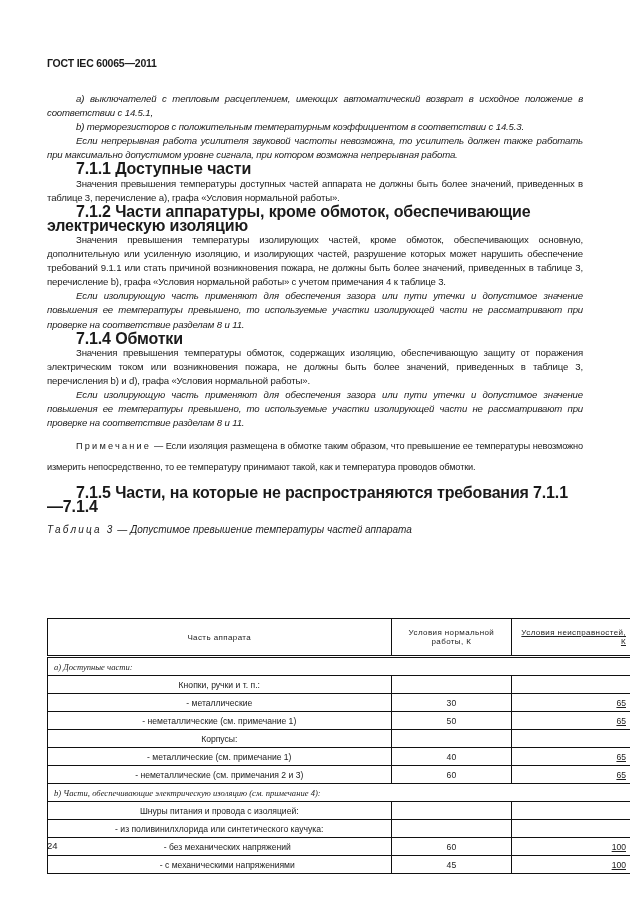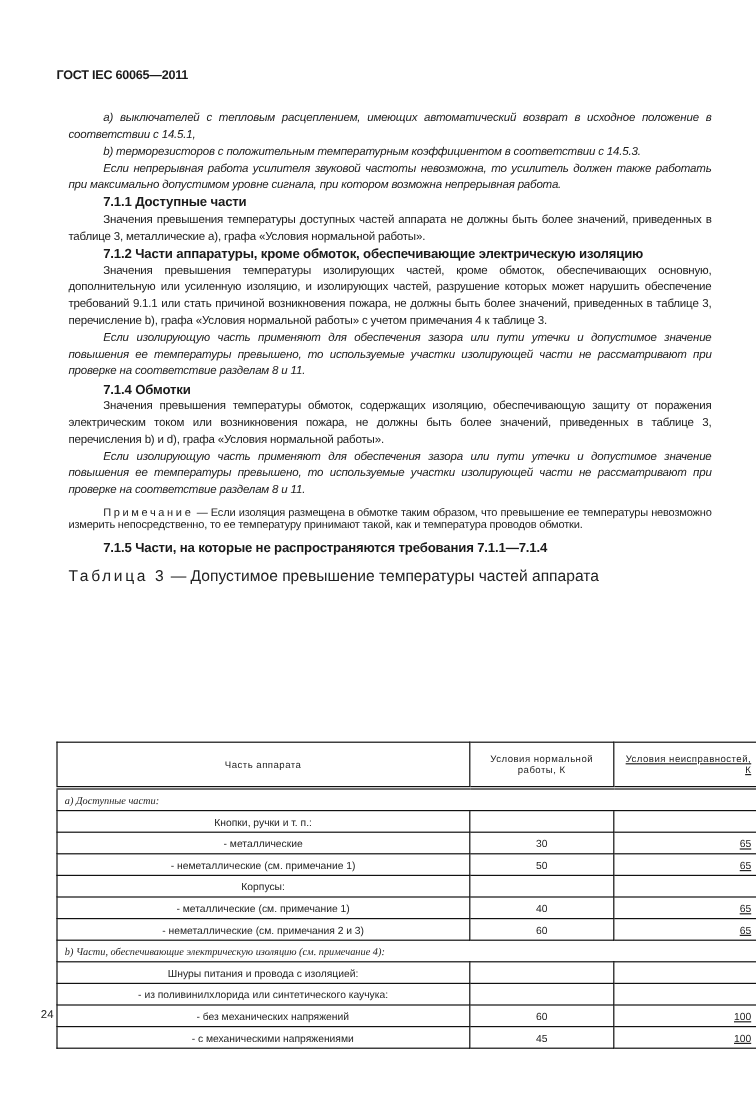--- a/index.html
+++ b/index.html
@@ -5,60 +5,60 @@
   html, body { margin: 0; padding: 0; background: #ffffff; }
   body {
     width: 630px; height: 913px; position: relative; overflow: hidden;
     font-family: "Liberation Sans", sans-serif; color: #1a1a1a;
   }
   .page-header {
     position: absolute; left: 47px; top: 57px;
     font-size: 10.5px; font-weight: bold; letter-spacing: -0.2px;
   }
   .content {
-    position: absolute; left: 57px; top: 92px; width: 536px;
+    position: absolute; left: 47px; top: 92px; width: 536px;
     font-size: 9.6px; line-height: 14.1px; letter-spacing: -0.15px;
   }
   .p { margin: 0; text-align: justify; text-indent: 29px; }
   .it { font-style: italic; }
-  .h { font-weight: bold; margin: 0; text-indent: 29px; font-size: 11px; }
-  .note { margin: 6px 0 8px 0; text-indent: 29px; text-align: justify; font-size: 9.2px; line-height: 10px; }
+  .h { font-weight: bold; margin: 0; text-indent: 29px; font-size: 16px; }
+  .note { margin: 6px 0 8px 0; text-indent: 29px; text-align: justify; font-size: 9.2px; line-height: 21px; }
   .note .sp { letter-spacing: 2.2px; }
   .caption {
-    margin-top: 9px; font-size: 13px; letter-spacing: 0px; color: #222;
+    margin-top: 9px; font-size: 10px; letter-spacing: 0px; color: #222; font-style: italic;
   }
   .caption .sp { letter-spacing: 2.2px; }
   table {
     position: absolute; left: 47px; top: 618px; width: 586px;
     border-collapse: collapse; font-size: 8.6px; color: #222;
   }
   td, th { border: 1px solid #111; padding: 0 6px; height: 17px; }
   th { font-weight: normal; font-size: 8px; letter-spacing: 0.4px; height: 36px; border-bottom: 3px double #111; }
   .c1 { width: 284px; text-align: center; }
   .c2 { width: 97px; text-align: center; }
   .c3 { width: 97px; text-align: right; text-decoration: underline; }
   th.c1 { text-align: center; }
   .ind { padding-left: 22px; }
   .tbl-it { font-style: italic; font-family: Liberation Serif, serif; }
   .page-number {
-    position: absolute; left: 34px; top: 840px; font-size: 9.5px;
+    position: absolute; left: 47px; top: 840px; font-size: 9.5px;
   }
 </style>
 </head>
 <body>
 
 <div class="page-header">ГОСТ IEC 60065—2011</div>
 
 <div class="content">
   <p class="p it">a) выключателей с тепловым расцеплением, имеющих автоматический возврат в исходное положение в соответствии с 14.5.1,</p>
   <p class="p it">b) терморезисторов с положительным температурным коэффициентом в соответствии с 14.5.3.</p>
   <p class="p it">Если непрерывная работа усилителя звуковой частоты невозможна, то усилитель должен также работать при максимально допустимом уровне сигнала, при котором возможна непрерывная работа.</p>
 
   <p class="h">7.1.1 Доступные части</p>
-  <p class="p">Значения превышения температуры доступных частей аппарата не должны быть более значений, приведенных в таблице 3, металлические a), графа «Условия нормальной работы».</p>
+  <p class="p">Значения превышения температуры доступных частей аппарата не должны быть более значений, приведенных в таблице 3, перечисление a), графа «Условия нормальной работы».</p>
 
   <p class="h">7.1.2 Части аппаратуры, кроме обмоток, обеспечивающие электрическую изоляцию</p>
   <p class="p">Значения превышения температуры изолирующих частей, кроме обмоток, обеспечивающих основную, дополнительную или усиленную изоляцию, и изолирующих частей, разрушение которых может нарушить обеспечение требований 9.1.1 или стать причиной возникновения пожара, не должны быть более значений, приведенных в таблице 3, перечисление b), графа «Условия нормальной работы» с учетом примечания 4 к таблице 3.</p>
   <p class="p it">Если изолирующую часть применяют для обеспечения зазора или пути утечки и допустимое значение повышения ее температуры превышено, то используемые участки изолирующей части не рассматривают при проверке на соответствие разделам 8 и 11.</p>
 
 
   <p class="h">7.1.4 Обмотки</p>
   <p class="p">Значения превышения температуры обмоток, содержащих изоляцию, обеспечивающую защиту от поражения электрическим током или возникновения пожара, не должны быть более значений, приведенных в таблице 3, перечисления b) и d), графа «Условия нормальной работы».</p>
   <p class="p it">Если изолирующую часть применяют для обеспечения зазора или пути утечки и допустимое значение повышения ее температуры превышено, то используемые участки изолирующей части не рассматривают при проверке на соответствие разделам 8 и 11.</p>
 

